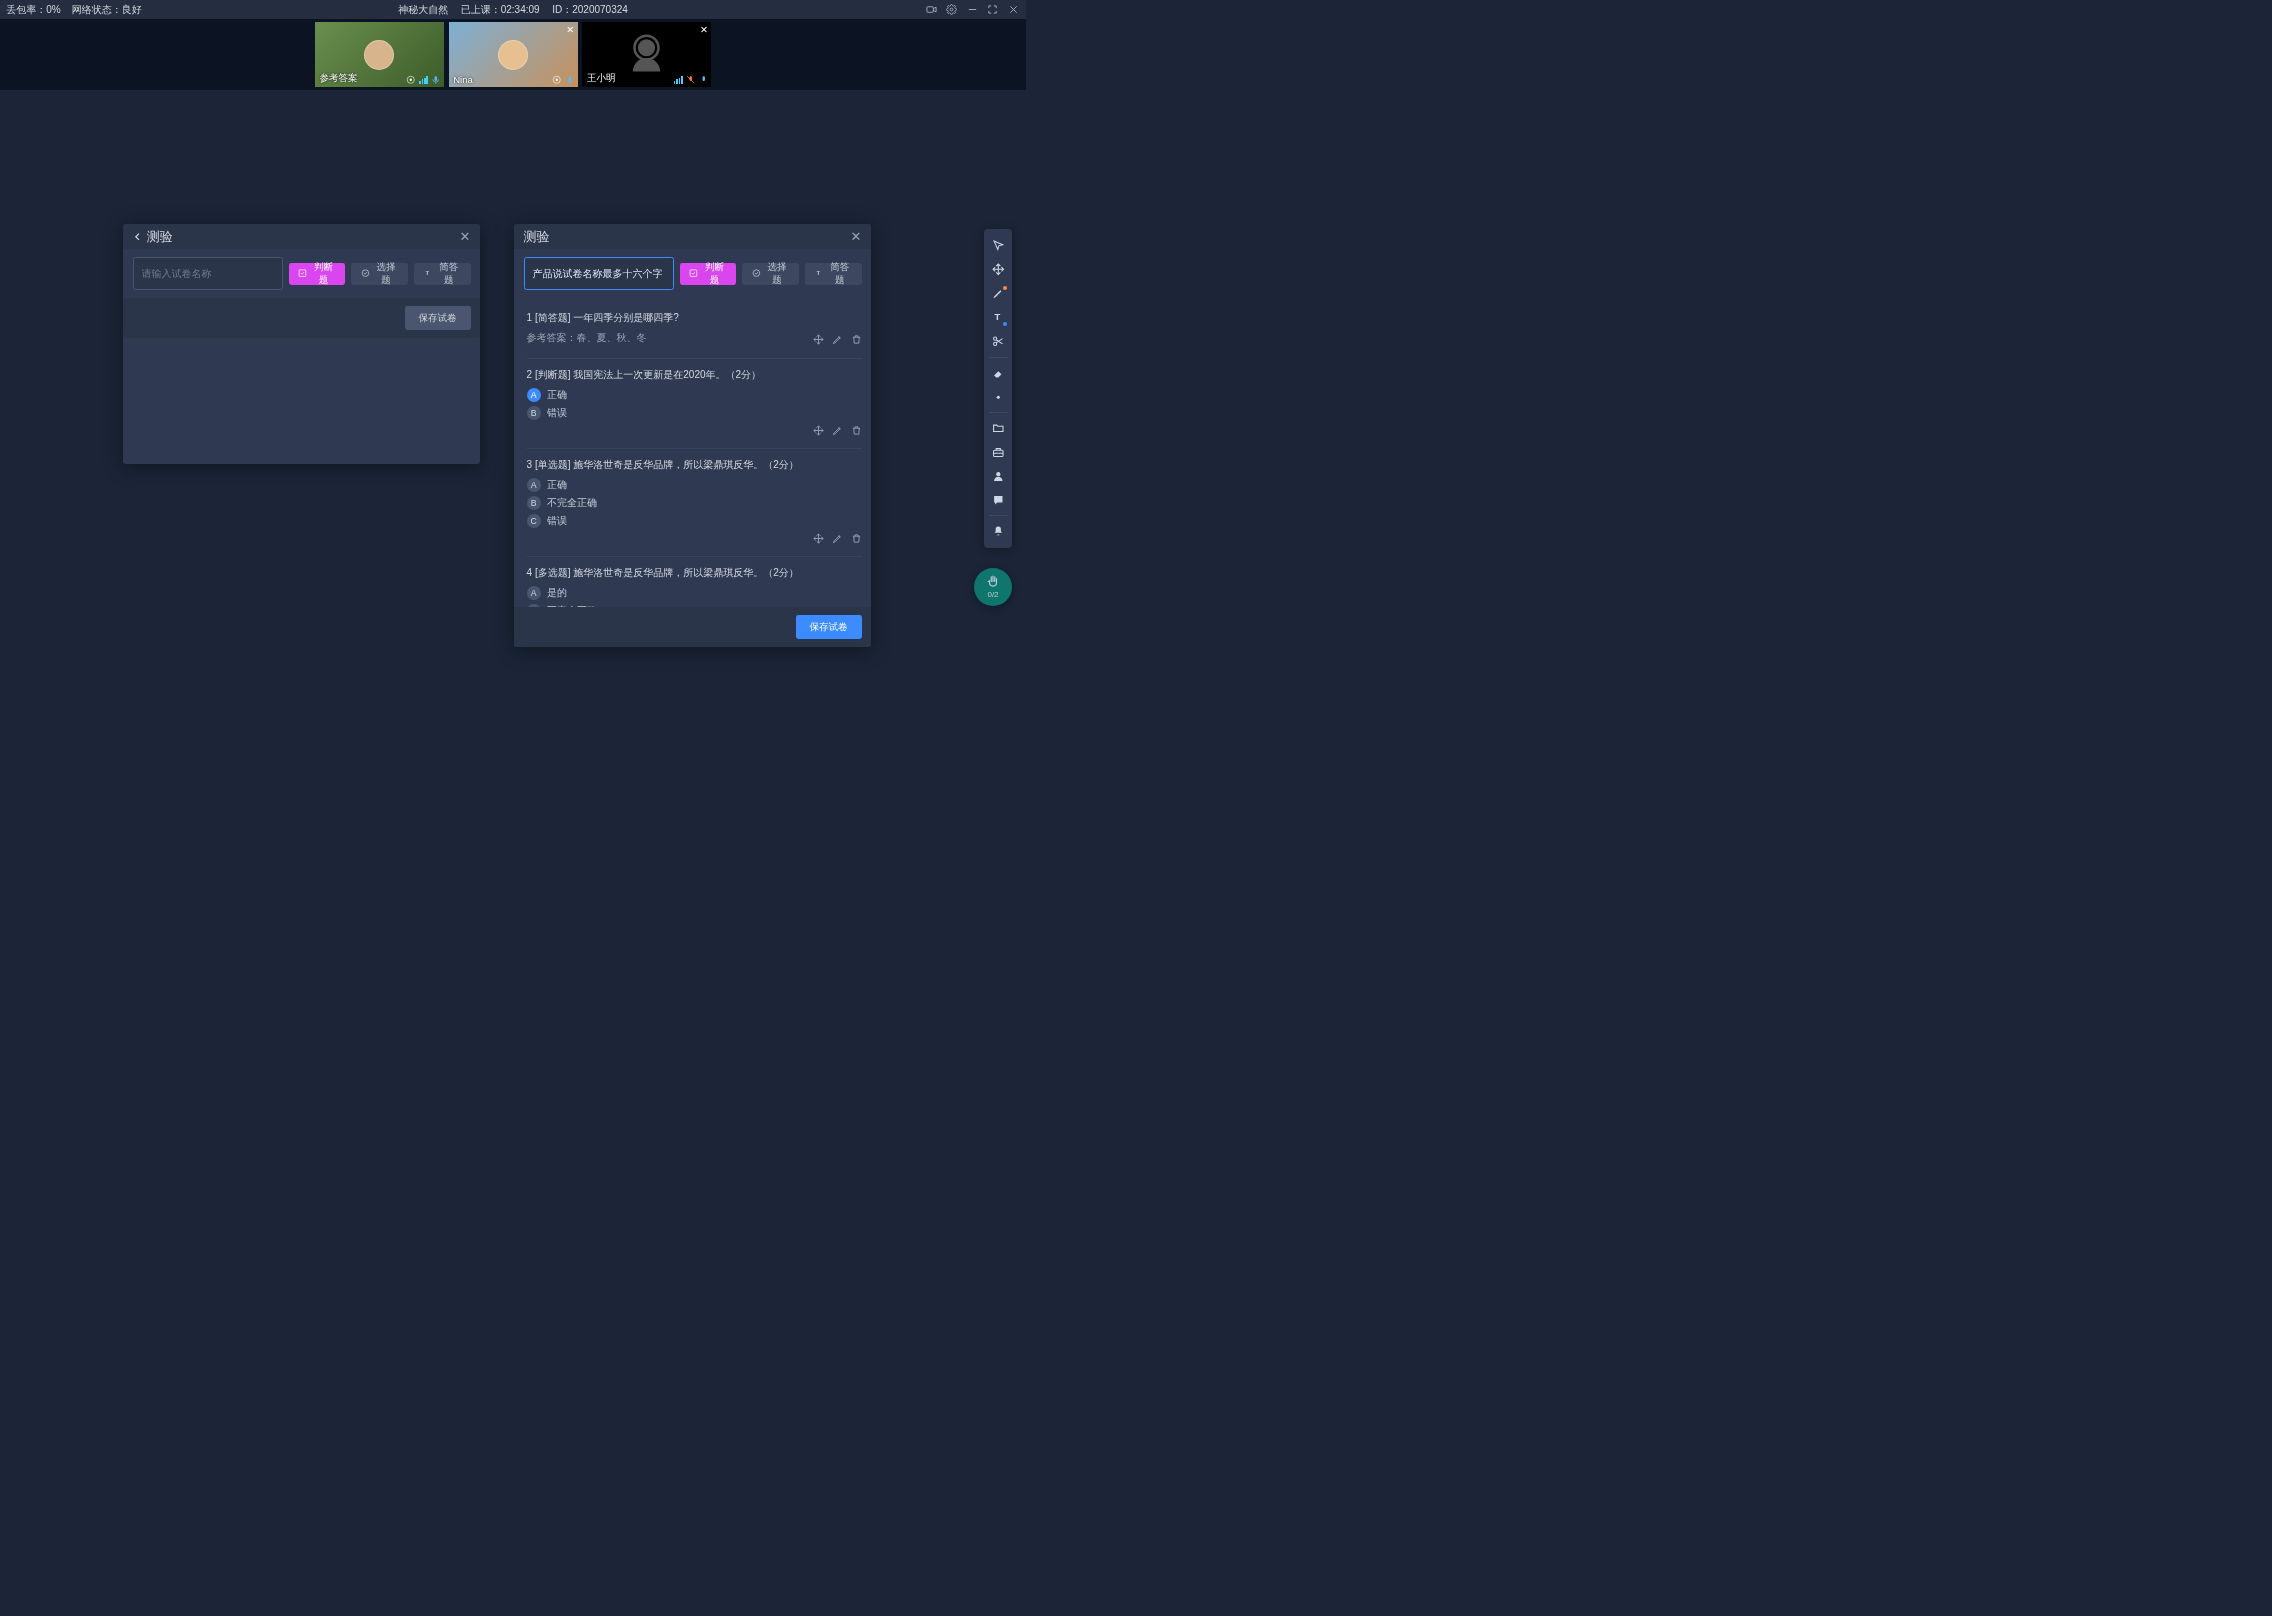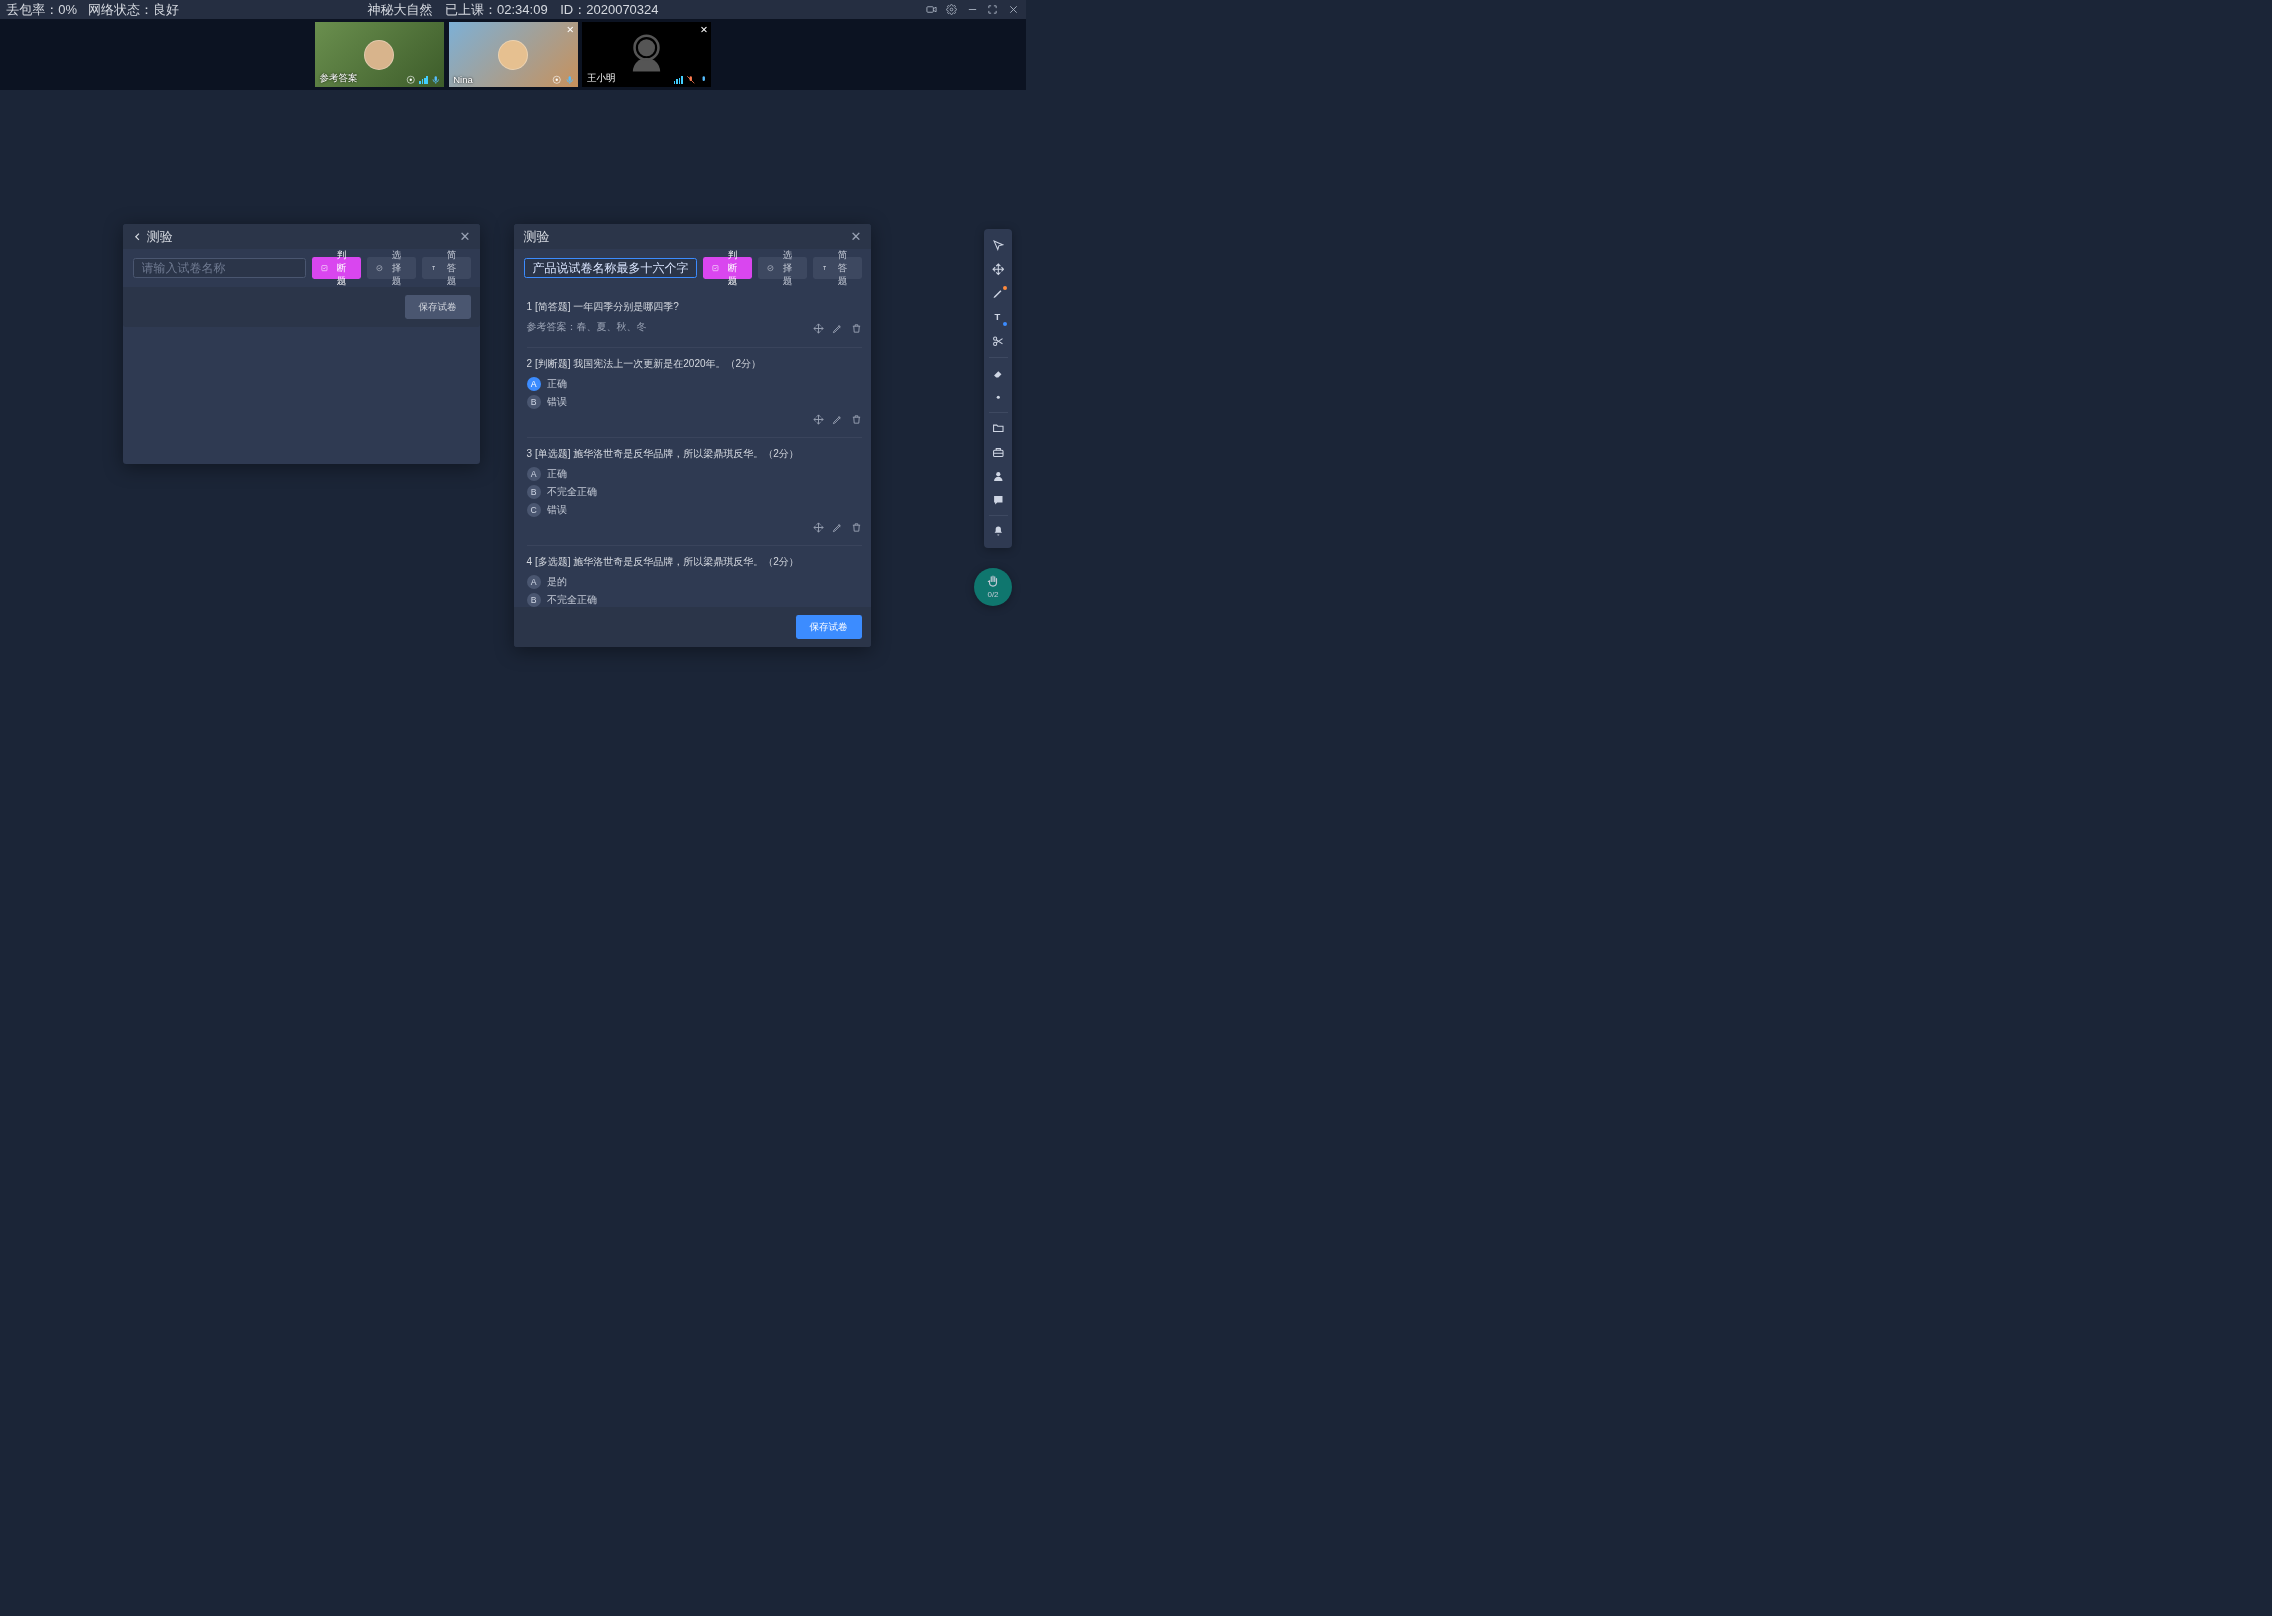--- a/index.html
+++ b/index.html
@@ -11,21 +11,21 @@
   height: 729px;
   overflow: hidden;
   position: relative;
 }
 
 .topbar {
   height: 19px;
   background: #252e41;
   display: flex;
   align-items: center;
-  font-size: 13px;
+  font-size: 10px;
   padding: 0 6.3px;
   color: #d5d9e0;
   position: relative;
 }
 .topbar .left { display:flex; gap:11px; }
 .topbar .center { position:absolute; left:50%; transform:translateX(-50%); display:flex; gap:12.6px; }
 .topbar .right { position:absolute; right:6.3px; display:flex; gap:8px; align-items:center; }
 .topbar .icon-btn { width:12.6px; height:12.6px; display:inline-flex; align-items:center; justify-content:center; cursor:pointer; color:#a7b0c0;}
 .topbar .icon-btn svg { width:11px; height:11px; }
 
@@ -87,26 +87,26 @@
 .panel-header .close-x { margin-left:auto; cursor:pointer; color:#9aa3b5;}
 
 .panel-toolbar {
   padding:8px 9.5px;
   display:flex;
   gap:6.3px;
   align-items:center;
 }
 .name-input {
   flex:1;
-  height:20px;
+  height:33px;
   border:0.8px solid #4a5670;
   background:#2b3549;
   border-radius:2.4px;
   padding:0 8px;
-  font-size:12px;
+  font-size:10px;
   color:#d5d9e0;
   outline:none;
 }
 .name-input::placeholder { color:#6f7a91;}
 .name-input.blue { border-color:#3c8cff; color:#dbe6ff;}
 .type-btn {
   height:22px;
   padding:0 9.5px;
   border-radius:2.4px;
   background:#3d4860;

